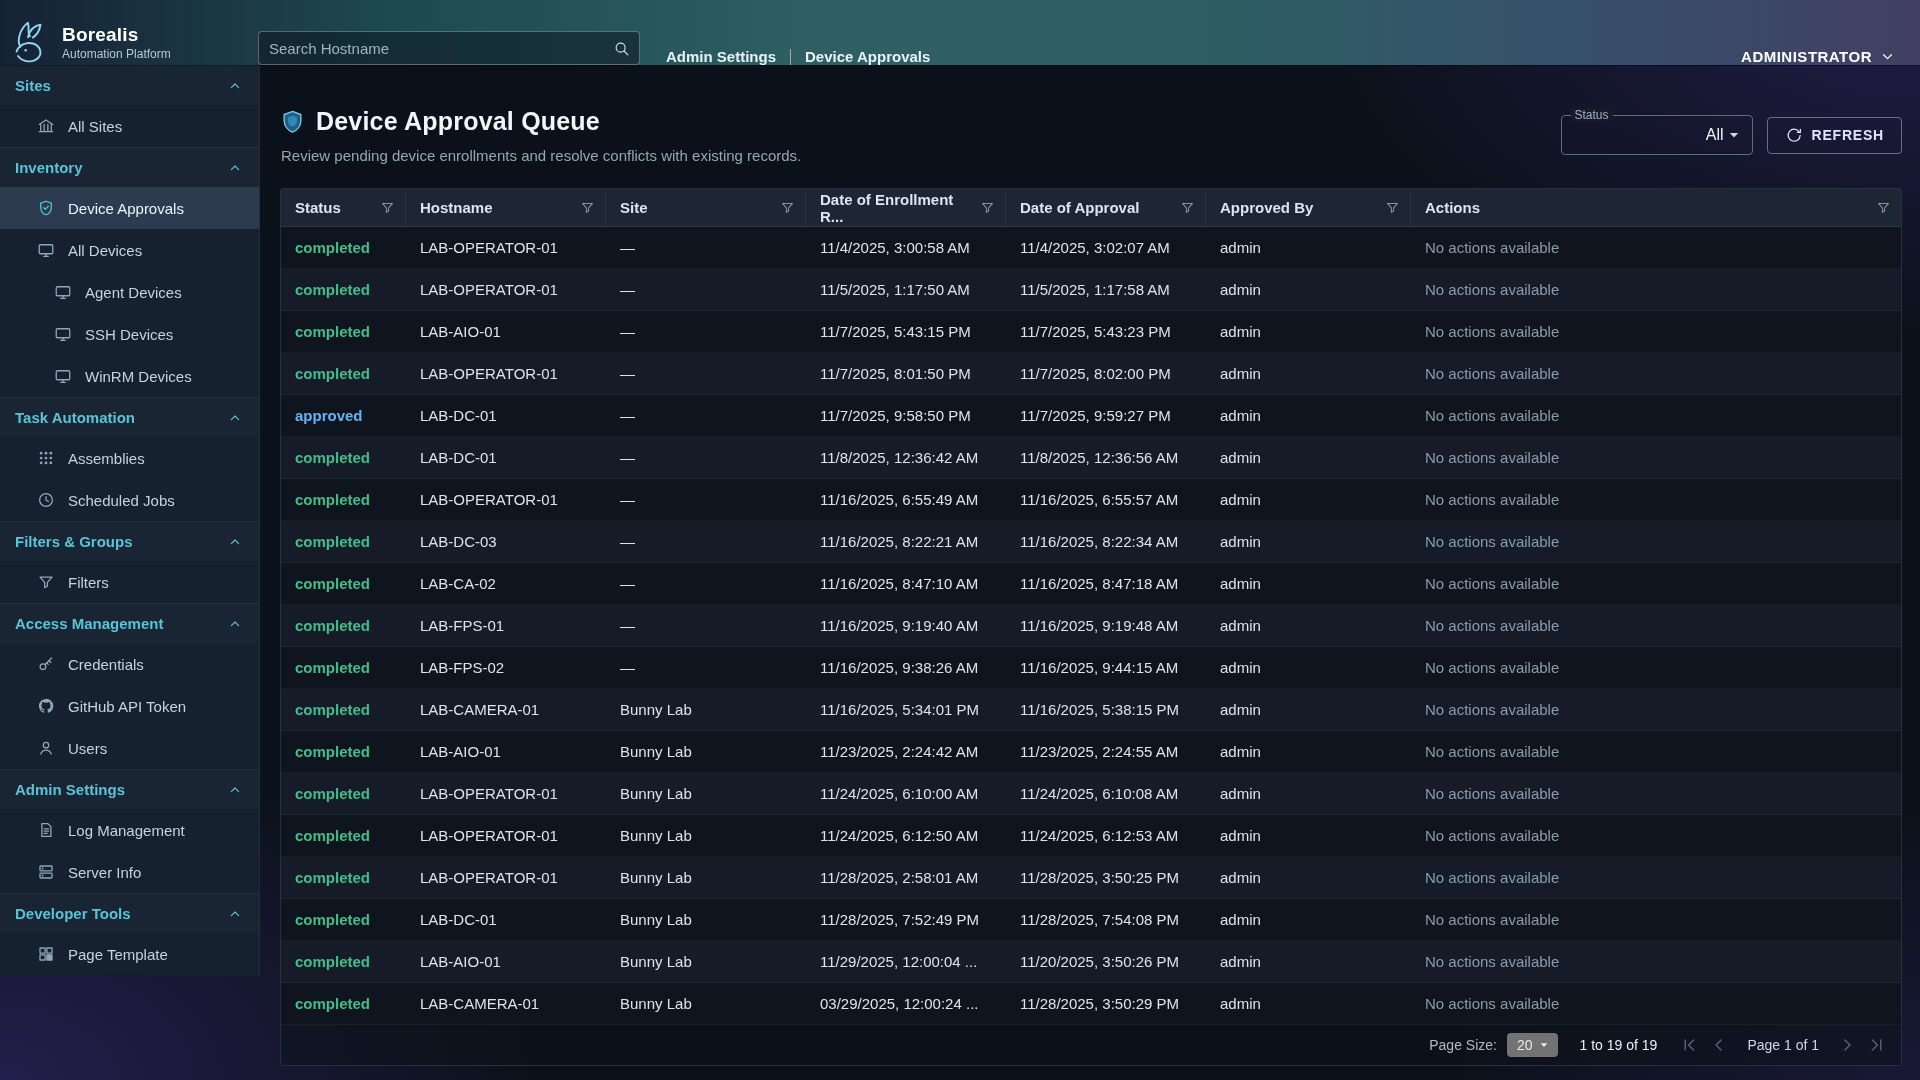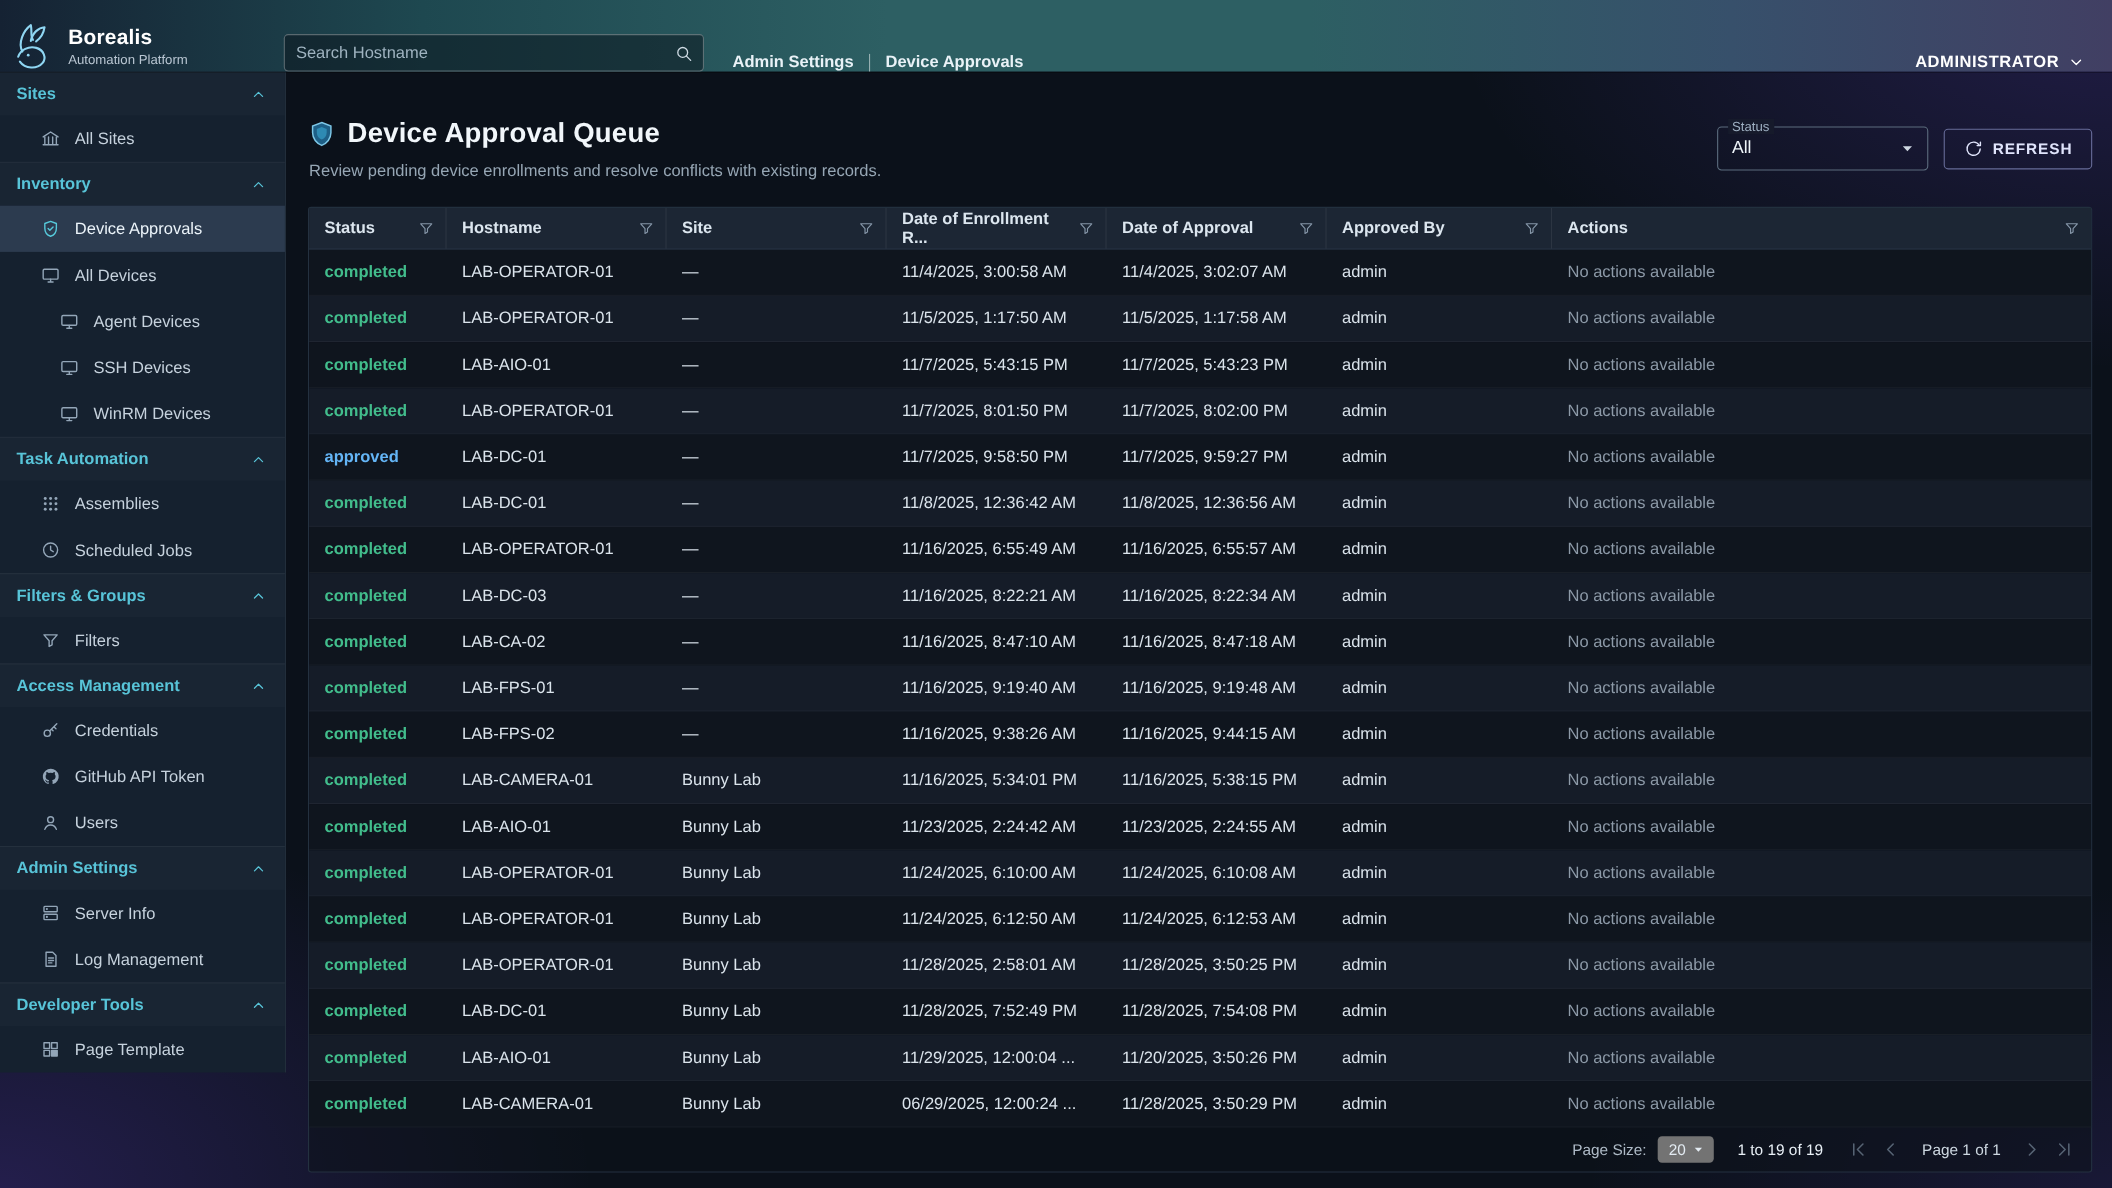--- a/index.html
+++ b/index.html
@@ -69,21 +69,21 @@
   
   .content{flex:1;padding:42px 18px 0 20px;min-width:0;}
   .page-head{display:flex;justify-content:space-between;align-items:flex-start;}
   .title-row{display:flex;align-items:center;gap:11px;}
   .title-shield svg{width:25px;height:25px;}
   .page-title{font-size:25px;font-weight:700;color:#f1f6fa;margin:0;letter-spacing:.2px;}
   .page-sub{margin:11px 0 0 1px;font-size:15px;color:#96a6b4;}
   .page-head-right{display:flex;align-items:center;gap:14px;margin-top:8px;}
   .outlined-select{position:relative;min-width:192px;height:40px;border:1px solid #5c6d7e;border-radius:4px;display:flex;align-items:center;padding:0 8px 0 13px;cursor:pointer;}
   .outlined-select .floating{position:absolute;top:-8px;left:9px;font-size:12px;color:#9fb0c2;background:#161a2b;padding:0 4px;}
-  .select-value{font-size:16px;color:#eef4f9;flex:1;}
+  .select-value{font-size:16px;color:#eef4f9;flex:1;text-align:right;}
   .outlined-select .icon{color:#cfd8e2;}
   .outlined-select .icon svg{width:20px;height:20px;}
   .refresh-btn{
     display:flex;align-items:center;gap:9px;height:37px;padding:0 17px;background:transparent;
     border:1px solid rgba(168,176,235,.55);border-radius:4px;color:#e0e4fb;
     font-size:14px;font-weight:600;letter-spacing:.8px;cursor:pointer;font-family:inherit;
   }
   .refresh-btn .icon{color:#e0e4fb;}
   .refresh-btn .icon svg{width:18px;height:18px;}
 
@@ -317,35 +317,35 @@
         <span class="side-section-label">Admin Settings</span>
         <span class="icon">
           <svg viewBox="0 0 24 24" fill="none" stroke="currentColor" stroke-width="1.7" stroke-linecap="round" stroke-linejoin="round">
             <path d="M6.5 14.5L12 9l5.5 5.5"></path>
           </svg>
         </span>
       </div>
       <div class="side-item">
         <span class="icon">
           <svg viewBox="0 0 24 24" fill="none" stroke="currentColor" stroke-width="1.7" stroke-linecap="round" stroke-linejoin="round">
+            <path d="M6.5 3.5h8l4 4v13h-12z"></path>
+            <path d="M9.5 10.5h6M9.5 13.5h6M9.5 16.5h4"></path>
+          </svg>
+        </span>
+        <span class="side-item-label">Log Management</span>
+      </div>
+      <div class="side-item">
+        <span class="icon">
+          <svg viewBox="0 0 24 24" fill="none" stroke="currentColor" stroke-width="1.7" stroke-linecap="round" stroke-linejoin="round">
             <rect x="4" y="4" width="16" height="6.5" rx="1"></rect>
             <rect x="4" y="13.5" width="16" height="6.5" rx="1"></rect>
             <path d="M7.5 7.2h.01M7.5 16.7h.01" stroke-width="2.6"></path>
           </svg>
         </span>
         <span class="side-item-label">Server Info</span>
-      </div>
-      <div class="side-item">
-        <span class="icon">
-          <svg viewBox="0 0 24 24" fill="none" stroke="currentColor" stroke-width="1.7" stroke-linecap="round" stroke-linejoin="round">
-            <path d="M6.5 3.5h8l4 4v13h-12z"></path>
-            <path d="M9.5 10.5h6M9.5 13.5h6M9.5 16.5h4"></path>
-          </svg>
-        </span>
-        <span class="side-item-label">Log Management</span>
       </div>
       <div class="side-section">
         <span class="side-section-label">Developer Tools</span>
         <span class="icon">
           <svg viewBox="0 0 24 24" fill="none" stroke="currentColor" stroke-width="1.7" stroke-linecap="round" stroke-linejoin="round">
             <path d="M6.5 14.5L12 9l5.5 5.5"></path>
           </svg>
         </span>
       </div>
       <div class="side-item">
@@ -616,21 +616,21 @@
             <span class="cell">Bunny Lab</span>
             <span class="cell">11/29/2025, 12:00:04 ...</span>
             <span class="cell">11/20/2025, 3:50:26 PM</span>
             <span class="cell">admin</span>
             <span class="cell actions">No actions available</span>
           </div>
           <div class="row">
             <span class="cell status status-completed">completed</span>
             <span class="cell">LAB-CAMERA-01</span>
             <span class="cell">Bunny Lab</span>
-            <span class="cell">06/29/2025, 12:00:24 ...</span>
+            <span class="cell">03/29/2025, 12:00:24 ...</span>
             <span class="cell">11/28/2025, 3:50:29 PM</span>
             <span class="cell">admin</span>
             <span class="cell actions">No actions available</span>
           </div>
         </div>
       <div class="tfoot">
         <span class="foot-label">Page Size:</span>
         <div class="page-size">
           <span>20</span>
           <span class="icon">

